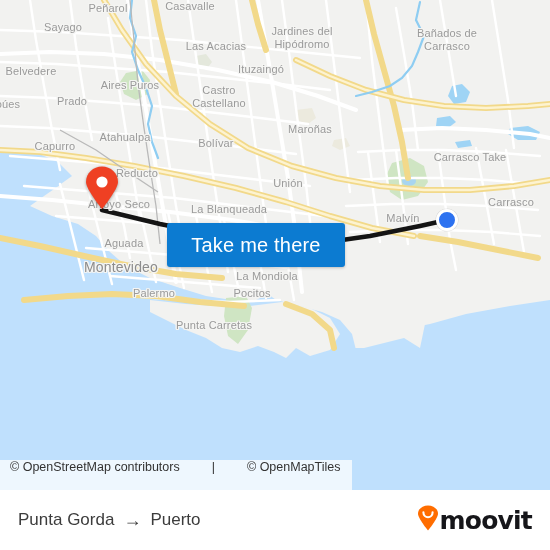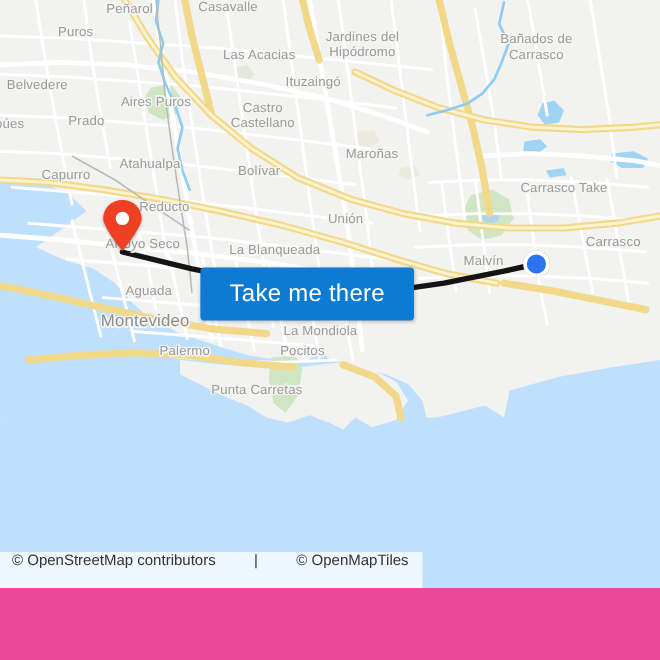--- a/index.html
+++ b/index.html
@@ -6,21 +6,21 @@
     margin: 0; padding: 0;
     width: 550px; height: 550px;
     background: #ffffff;
     font-family: "Liberation Sans", sans-serif;
     overflow: hidden;
   }
   #app {
     position: relative;
     width: 550px; height: 550px;
     overflow: hidden;
-    background: #ec4899;
+    background: #fef9c3;
   }
 
   
   #map {
     position: absolute;
     left: 0; top: 0;
     width: 550px; height: 460px;
     overflow: hidden;
     background: #f2f2f0;
   }
@@ -279,21 +279,21 @@
           <path d="M60,130 L96,150 L128,172 L158,192"></path>
         </g>
 
         <path d="M102,210 L160,224 L230,238 L300,246 L370,236 L420,226 L447,220" stroke="#141414" stroke-width="4.5" fill="none" stroke-linecap="round" stroke-linejoin="round"></path>
       </g>
     </svg>
 
     <div id="map-labels">
         <div class="map-label" style="left: 108px; top: 8px;">Peñarol</div>
         <div class="map-label" style="left: 190px; top: 6px;">Casavalle</div>
-        <div class="map-label" style="left: 63px; top: 27px;">Puros</div>
+        <div class="map-label" style="left: 63px; top: 27px;">Sayago</div>
         <div class="map-label" style="left: 216px; top: 46px;">Las Acacias</div>
         <div class="map-label two" style="left: 302px; top: 38px;">Jardines del
 Hipódromo</div>
         <div class="map-label two" style="left: 447px; top: 40px;">Bañados de
 Carrasco</div>
         <div class="map-label" style="left: 31px; top: 71px;">Belvedere</div>
         <div class="map-label" style="left: 130px; top: 85px;">Aires Puros</div>
         <div class="map-label" style="left: 261px; top: 69px;">Ituzaingó</div>
         <div class="map-label" style="left: 8px; top: 104px;">oúes</div>
         <div class="map-label" style="left: 72px; top: 101px;">Prado</div>
@@ -333,13 +333,31 @@
   </div>
 
   <div id="attrib-bar">
     <div id="attrib-pill">
       <span>© OpenStreetMap contributors</span>
       <span class="attrib-sep">|</span>
       <span>© OpenMapTiles</span>
     </div>
   </div>
 
+  <div id="footer">
+    <div id="route-title">
+      <span>Punta Gorda</span>
+      <span id="route-arrow">→</span>
+      <span>Puerto</span>
+    </div>
+
+    <div id="moovit-logo">
+      <span>
+        <svg width="22" height="26" viewBox="0 0 22 26">
+          <path d="M11,25.5 C11,25.5 21,13.5 21,8.8 C21,3.9 16.5,0.4 11,0.4
+                   C5.5,0.4 1,3.9 1,8.8 C1,13.5 11,25.5 11,25.5 Z" fill="#ff6d00"></path>
+          <path d="M6.4,7.2 C6.4,10.1 8.5,12.2 11,12.2 C13.5,12.2 15.6,10.1 15.6,7.2" stroke="#ffffff" stroke-width="2.1" fill="none" stroke-linecap="round"></path>
+        </svg>
+      </span>
+      <span id="moovit-wordmark">moovit</span>
+    </div>
+  </div>
 </div>
 
 </body></html>

